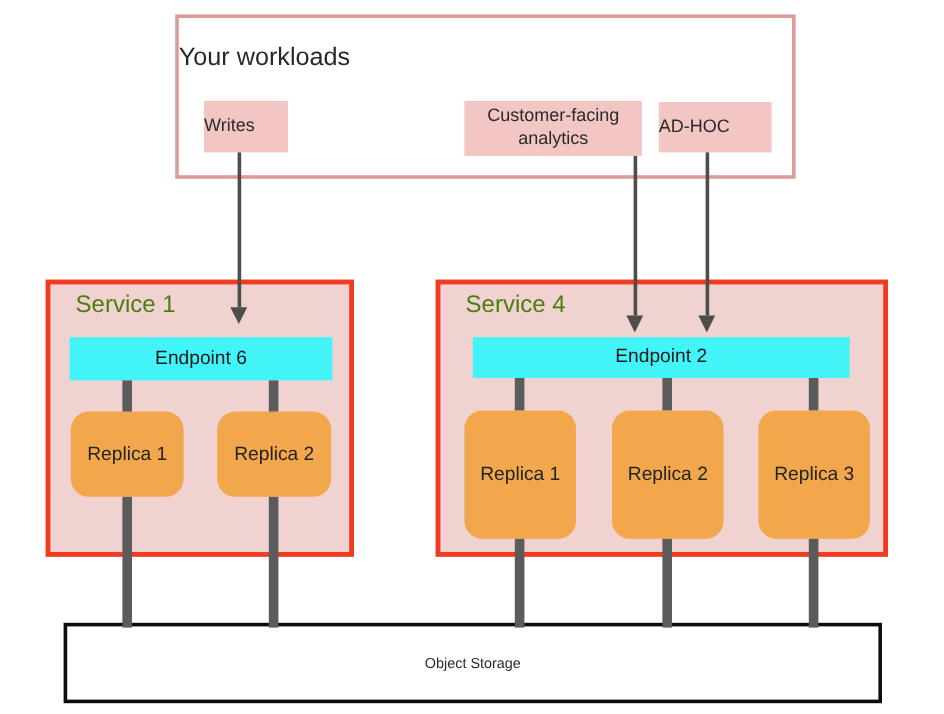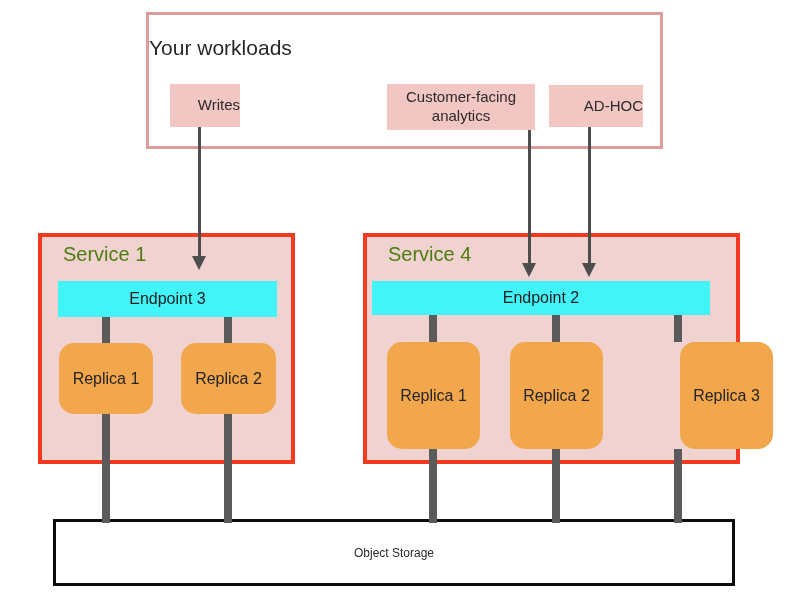--- a/index.html
+++ b/index.html
@@ -5,39 +5,39 @@
   html,body{margin:0;padding:0;background:#ffffff;}
   #canvas{
     position:relative;width:787px;height:595px;background:#ffffff;overflow:hidden;
     font-family:"Liberation Sans","DejaVu Sans",sans-serif;color:#252525;
   }
   .abs{position:absolute;box-sizing:border-box;}
 
   
   .workloads-box{left:146px;top:12px;width:517px;height:137px;border:3px solid #dd9c9a;background:#ffffff;z-index:1;}
   .workloads-title{left:0;top:21px;width:100%;text-align:left;font-size:21px;color:#282828;}
-  .chip{background:#f2c6c3;display:flex;align-items:center;justify-content:flex-end;text-align:center;font-size:15px;line-height:1.25;color:#2a2a2a;}
+  .chip{background:#f2c6c3;display:flex;align-items:center;justify-content:flex-start;text-align:center;font-size:15px;line-height:1.25;color:#2a2a2a;}
   .chip-writes{left:21px;top:69px;width:70px;height:43px;}
   .chip-analytics{left:238px;top:69px;width:148px;height:46px;}
   .chip-adhoc{left:400px;top:70px;width:94px;height:42px;}
 
   
   .service{border:4px solid #f23a21;background:#f0d2d0;z-index:1;}
   .service-1{left:38px;top:233px;width:257px;height:231px;}
   .service-2{left:363px;top:233px;width:377px;height:231px;}
   .service-title{left:21px;top:6px;font-size:20px;color:#4d7c0f;}
   .endpoint{background:#42f4f7;display:flex;align-items:center;justify-content:center;font-size:16px;color:#1d1d1d;}
   .endpoint-1{left:16px;top:44px;width:219px;height:36px;}
-  .endpoint-2{left:5px;top:44px;width:338px;height:34px;}
+  .endpoint-2{left:27px;top:44px;width:314px;height:34px;}
   .replica{background:#f3a74d;display:flex;align-items:center;justify-content:center;font-size:16px;color:#242424;border-radius:15px;}
   .s1-r1{left:17px;top:106px;width:94px;height:71px;}
   .s1-r2{left:139px;top:106px;width:95px;height:71px;}
   .s2-r1{left:20px;top:105px;width:93px;height:107px;}
   .s2-r2{left:143px;top:105px;width:93px;height:107px;}
-  .s2-r3{left:265px;top:105px;width:93px;height:107px;margin-left:48px;}
+  .s2-r3{left:265px;top:105px;width:93px;height:107px;}
 
   
   .pipe{width:8px;background:#5b5b5b;z-index:3;}
   .p-s1a{left:102px;top:317px;height:26px;}
   .p-s1b{left:224px;top:317px;height:26px;}
   .p-s1a2{left:102px;top:414px;height:109px;}
   .p-s1b2{left:224px;top:414px;height:109px;}
   .p-s2a{left:429px;top:315px;height:27px;}
   .p-s2b{left:552px;top:315px;height:27px;}
   .p-s2c{left:674px;top:315px;height:27px;}
@@ -79,21 +79,21 @@
   <div class="abs arrow-line a1-line"></div>
   <div class="abs arrow-head a1-head"></div>
   <div class="abs arrow-line a2-line"></div>
   <div class="abs arrow-head a2-head"></div>
   <div class="abs arrow-line a3-line"></div>
   <div class="abs arrow-head a3-head"></div>
 
   <div class="abs service service-1">
     <div class="abs service-title">Service 1</div>
     <div class="abs endpoint endpoint-1">
-      <span>Endpoint 3</span>
+      <span>Endpoint 6</span>
     </div>
     <div class="abs replica s1-r1">
       <span>Replica 1</span>
     </div>
     <div class="abs replica s1-r2">
       <span>Replica 2</span>
     </div>
   </div>
 
   <div class="abs service service-2">

